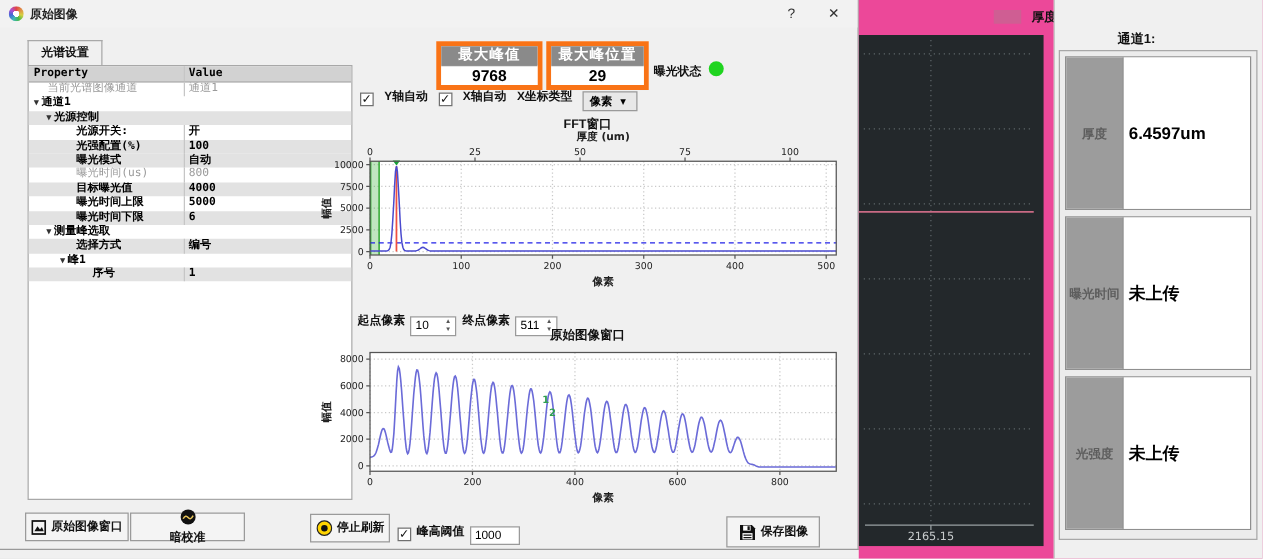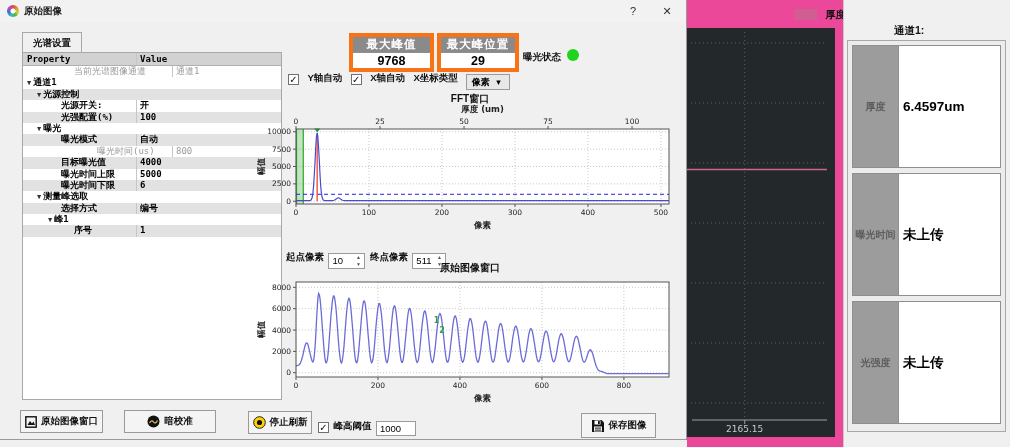--- a/index.html
+++ b/index.html
@@ -19,24 +19,24 @@
             color:#333; line-height:16px; cursor:default; }
   #btn-help { right:42px; }
   #btn-close { right:8px; }
 
   
   #tab { position:absolute; left:22px; top:32px; height:20px; padding:0 10px; background:#f0f0f0;
          border:1px solid #a8a8a8; border-bottom:none; font-size:9.5px; font-weight:bold;
          line-height:19px; color:#111; z-index:2; }
   #pgrid { position:absolute; left:22px; top:52px; width:260px; height:348px; background:#fff;
            border:1px solid #a8a8a8; font-family:"DejaVu Sans Mono","Liberation Mono",monospace; }
-  .pg-row { display:flex; height:11.4px; line-height:11.4px; font-size:9px; font-weight:bold; color:#000; }
+  .pg-row { display:flex; height:11.4px; line-height:11.4px; font-size:9px; font-weight:bold; color:#000;gap:11px; }
   .pg-row.hdr { height:13px; line-height:13px; background:#d2d2d2; border-bottom:1px solid #b0b0b0; }
   .pg-row.shade { background:#e2e2e2; }
-  .pg-row.disabled { color:#9a9a9a; font-weight:normal;margin-left:36px; }
+  .pg-row.disabled { color:#9a9a9a; font-weight:normal; }
   .pg-cell-p { width:113px; overflow:hidden; white-space:nowrap; }
   .pg-cell-v { flex:1; padding-left:3px; border-left:1px solid #c6c6c6; overflow:hidden; white-space:nowrap; }
   .pg-row.group .pg-cell-p { width:100%; }
   .pg-arrow { font-size:7px; margin-right:2px; color:#333; }
 
   
   .peak-card { position:absolute; top:33px; border:4px solid #f97316; background:#fff; }
   .peak-label { height:15px; background:#8a8a8a; color:#fff; font-size:11.5px; font-weight:bold;
                 text-align:center; line-height:15px; letter-spacing:1px; }
   .peak-value { height:16px; background:#fff; color:#000; font-size:12.5px; font-weight:bold;
@@ -61,21 +61,21 @@
              font-size:9.5px; vertical-align:-4px; position:relative; padding:1px 12px 0 3px; }
   .spin-arrows { position:absolute; right:1px; top:0; width:10px; height:100%; font-size:5px;
                  line-height:7px; color:#555; text-align:center; }
 
   
   .btn { position:absolute; height:23px; background:#f4f4f4; border:1px solid #9a9a9a;
          font-size:9.5px; font-weight:bold; color:#111; display:flex; align-items:center;
          justify-content:center; gap:4px; }
   .btn svg { flex:0 0 auto; }
   #btn-advanced { left:20px;  top:410px; width:83px; }
-  #btn-darkcal  { left:124px; top:410px; width:92px; }
+  #btn-darkcal  { left:104px; top:410px; width:92px;flex-direction:column; }
   #btn-stop     { left:248px; top:411px; width:64px; }
   #btn-save     { left:581px; top:413px; width:75px; height:25px; }
   #threshold-wrap { position:absolute; left:318px; top:415px; }
   #threshold-input { display:inline-block; width:40px; height:15px; border:1px solid #9a9a9a;
                      background:#fff; font-size:9.5px; line-height:14px; padding-left:3px;
                      vertical-align:-3px; }
 
   
   .chart-svg { position:absolute; background:transparent; }
 
@@ -130,23 +130,20 @@
           <div class="pg-row shade group">
             <div class="pg-cell-p" style="padding-left: 14px;"><span class="pg-arrow">▼</span>光源控制</div>
           </div>
           <div class="pg-row">
             <div class="pg-cell-p" style="padding-left: 38px;">光源开关:</div>
             <div class="pg-cell-v">开</div>
           </div>
           <div class="pg-row shade">
             <div class="pg-cell-p" style="padding-left: 38px;">光强配置(%)</div>
             <div class="pg-cell-v">100</div>
-          </div>
-          <div class="pg-row group">
-            <div class="pg-cell-p" style="padding-left: 14px;"><span class="pg-arrow">▼</span>曝光</div>
           </div>
           <div class="pg-row shade">
             <div class="pg-cell-p" style="padding-left: 38px;">曝光模式</div>
             <div class="pg-cell-v">自动</div>
           </div>
           <div class="pg-row disabled">
             <div class="pg-cell-p" style="padding-left: 38px;">曝光时间(us)</div>
             <div class="pg-cell-v">800</div>
           </div>
           <div class="pg-row shade">

